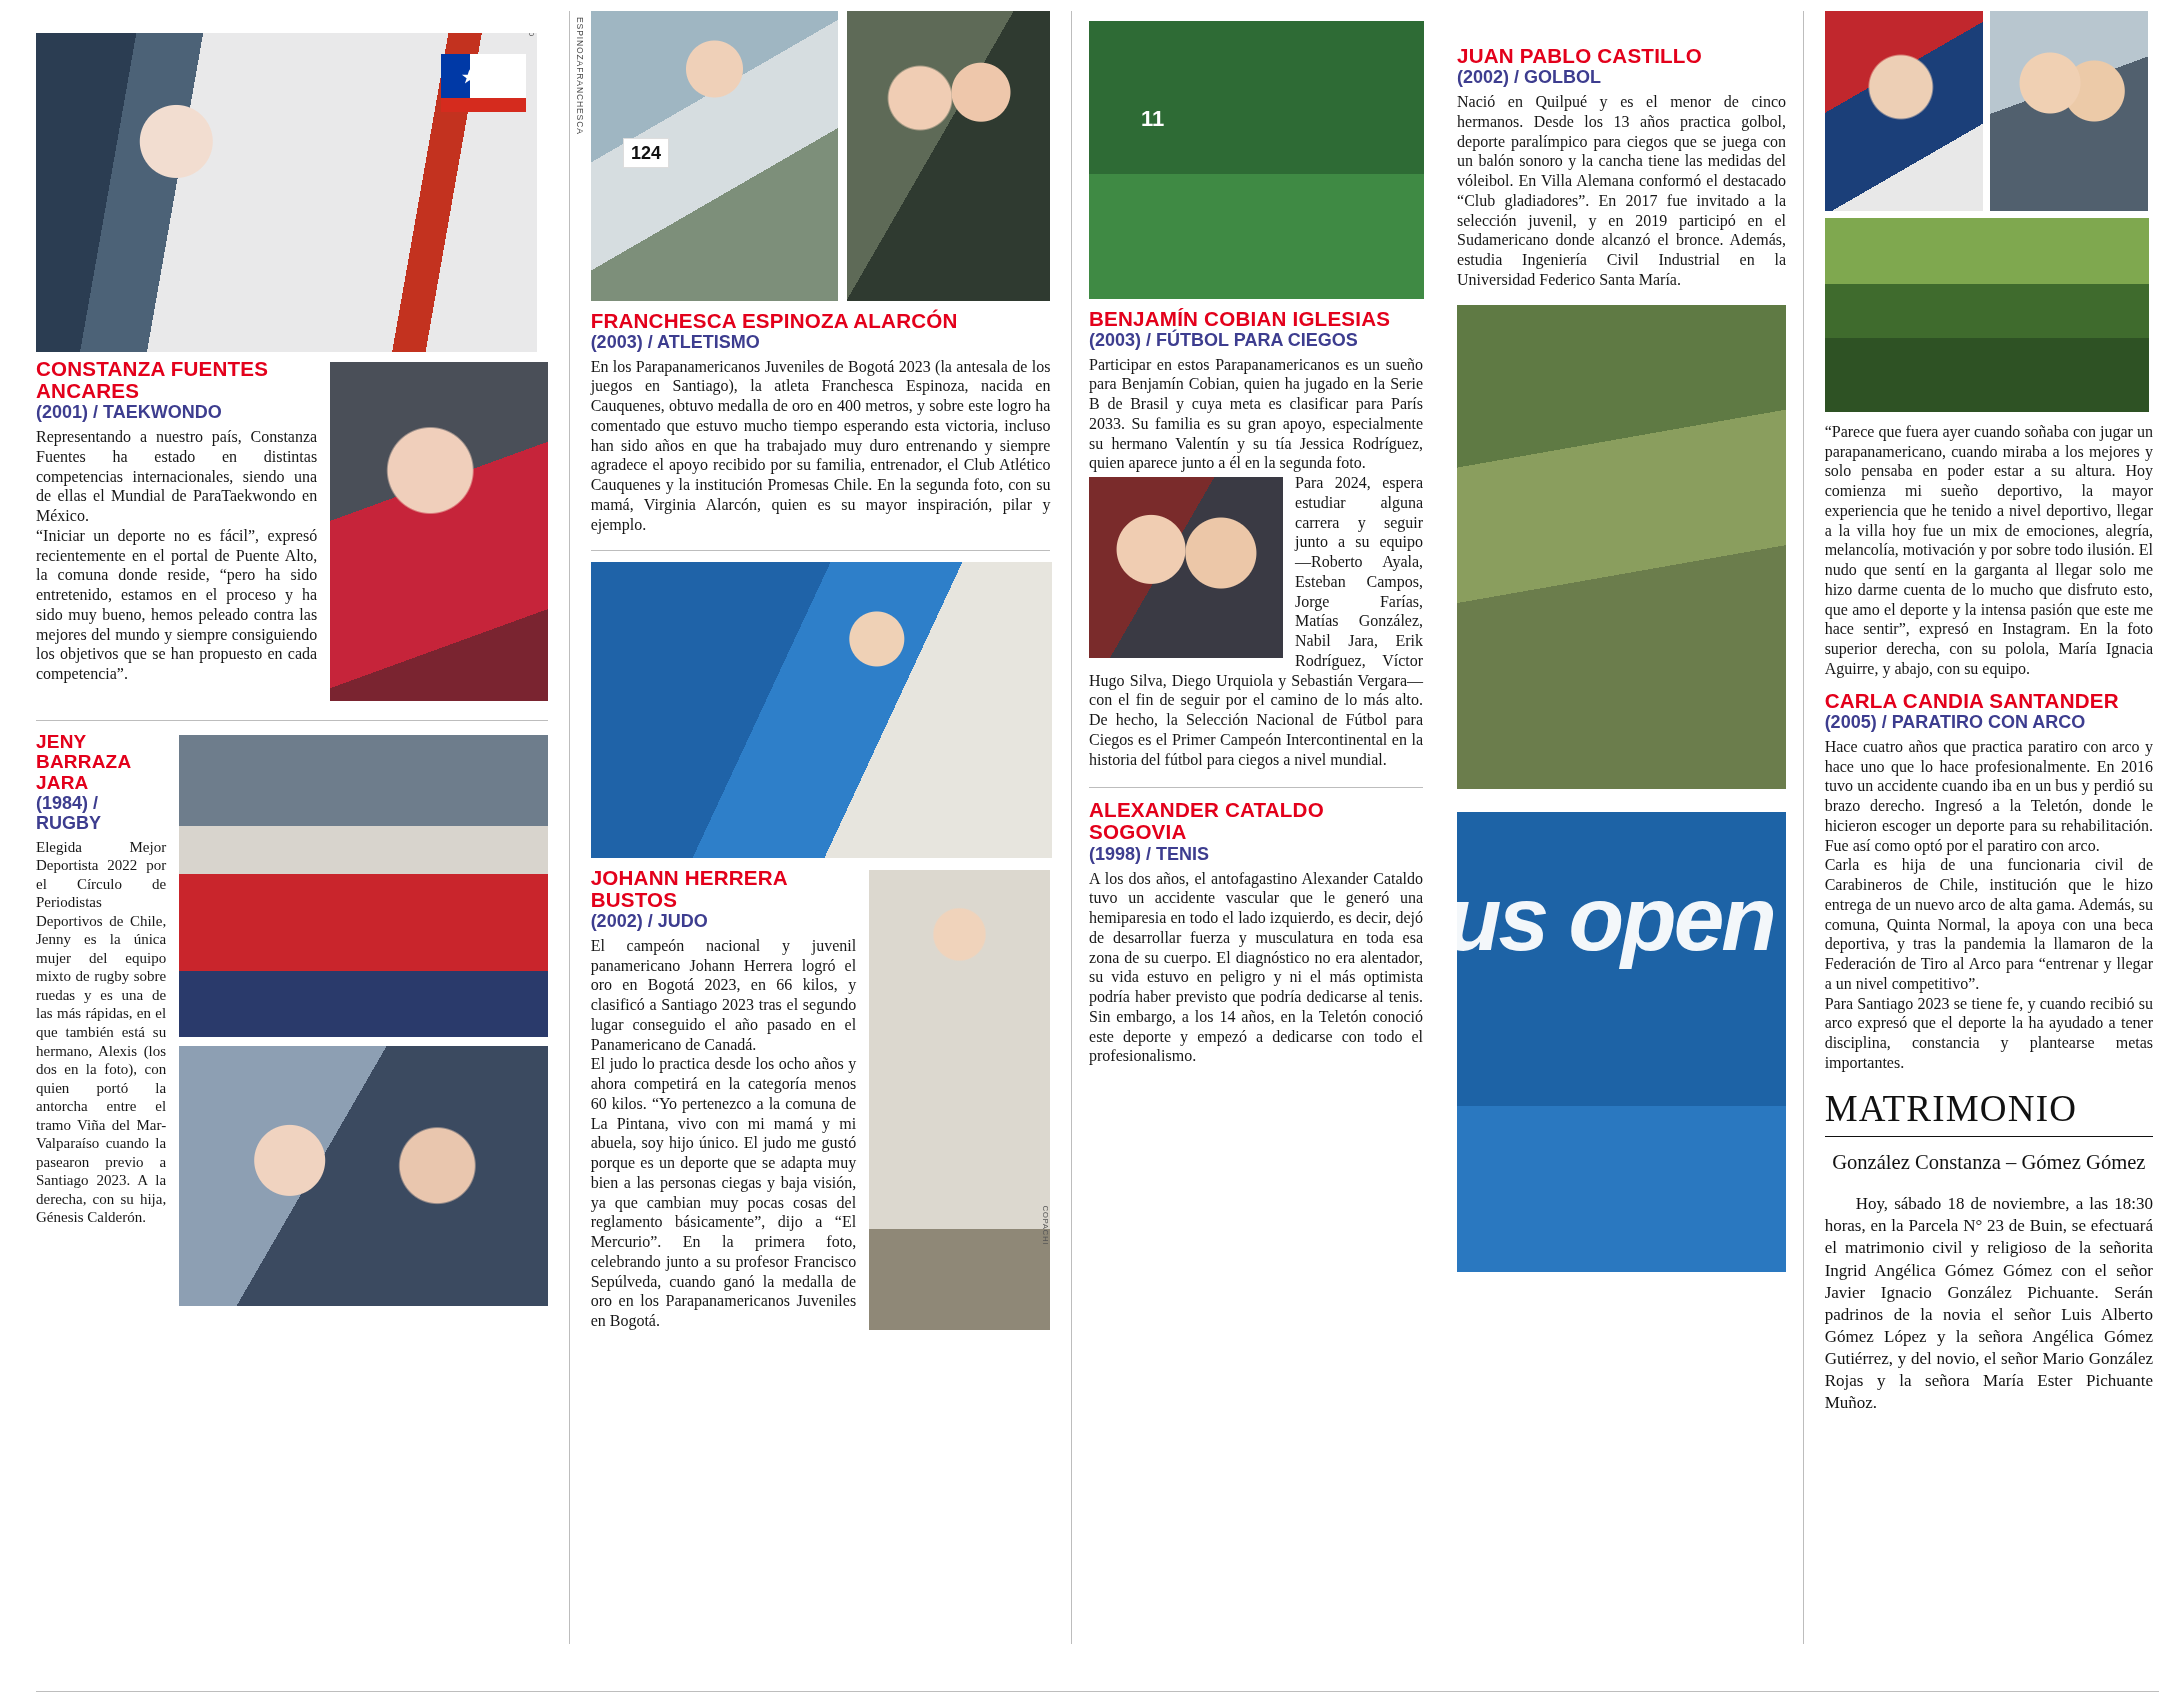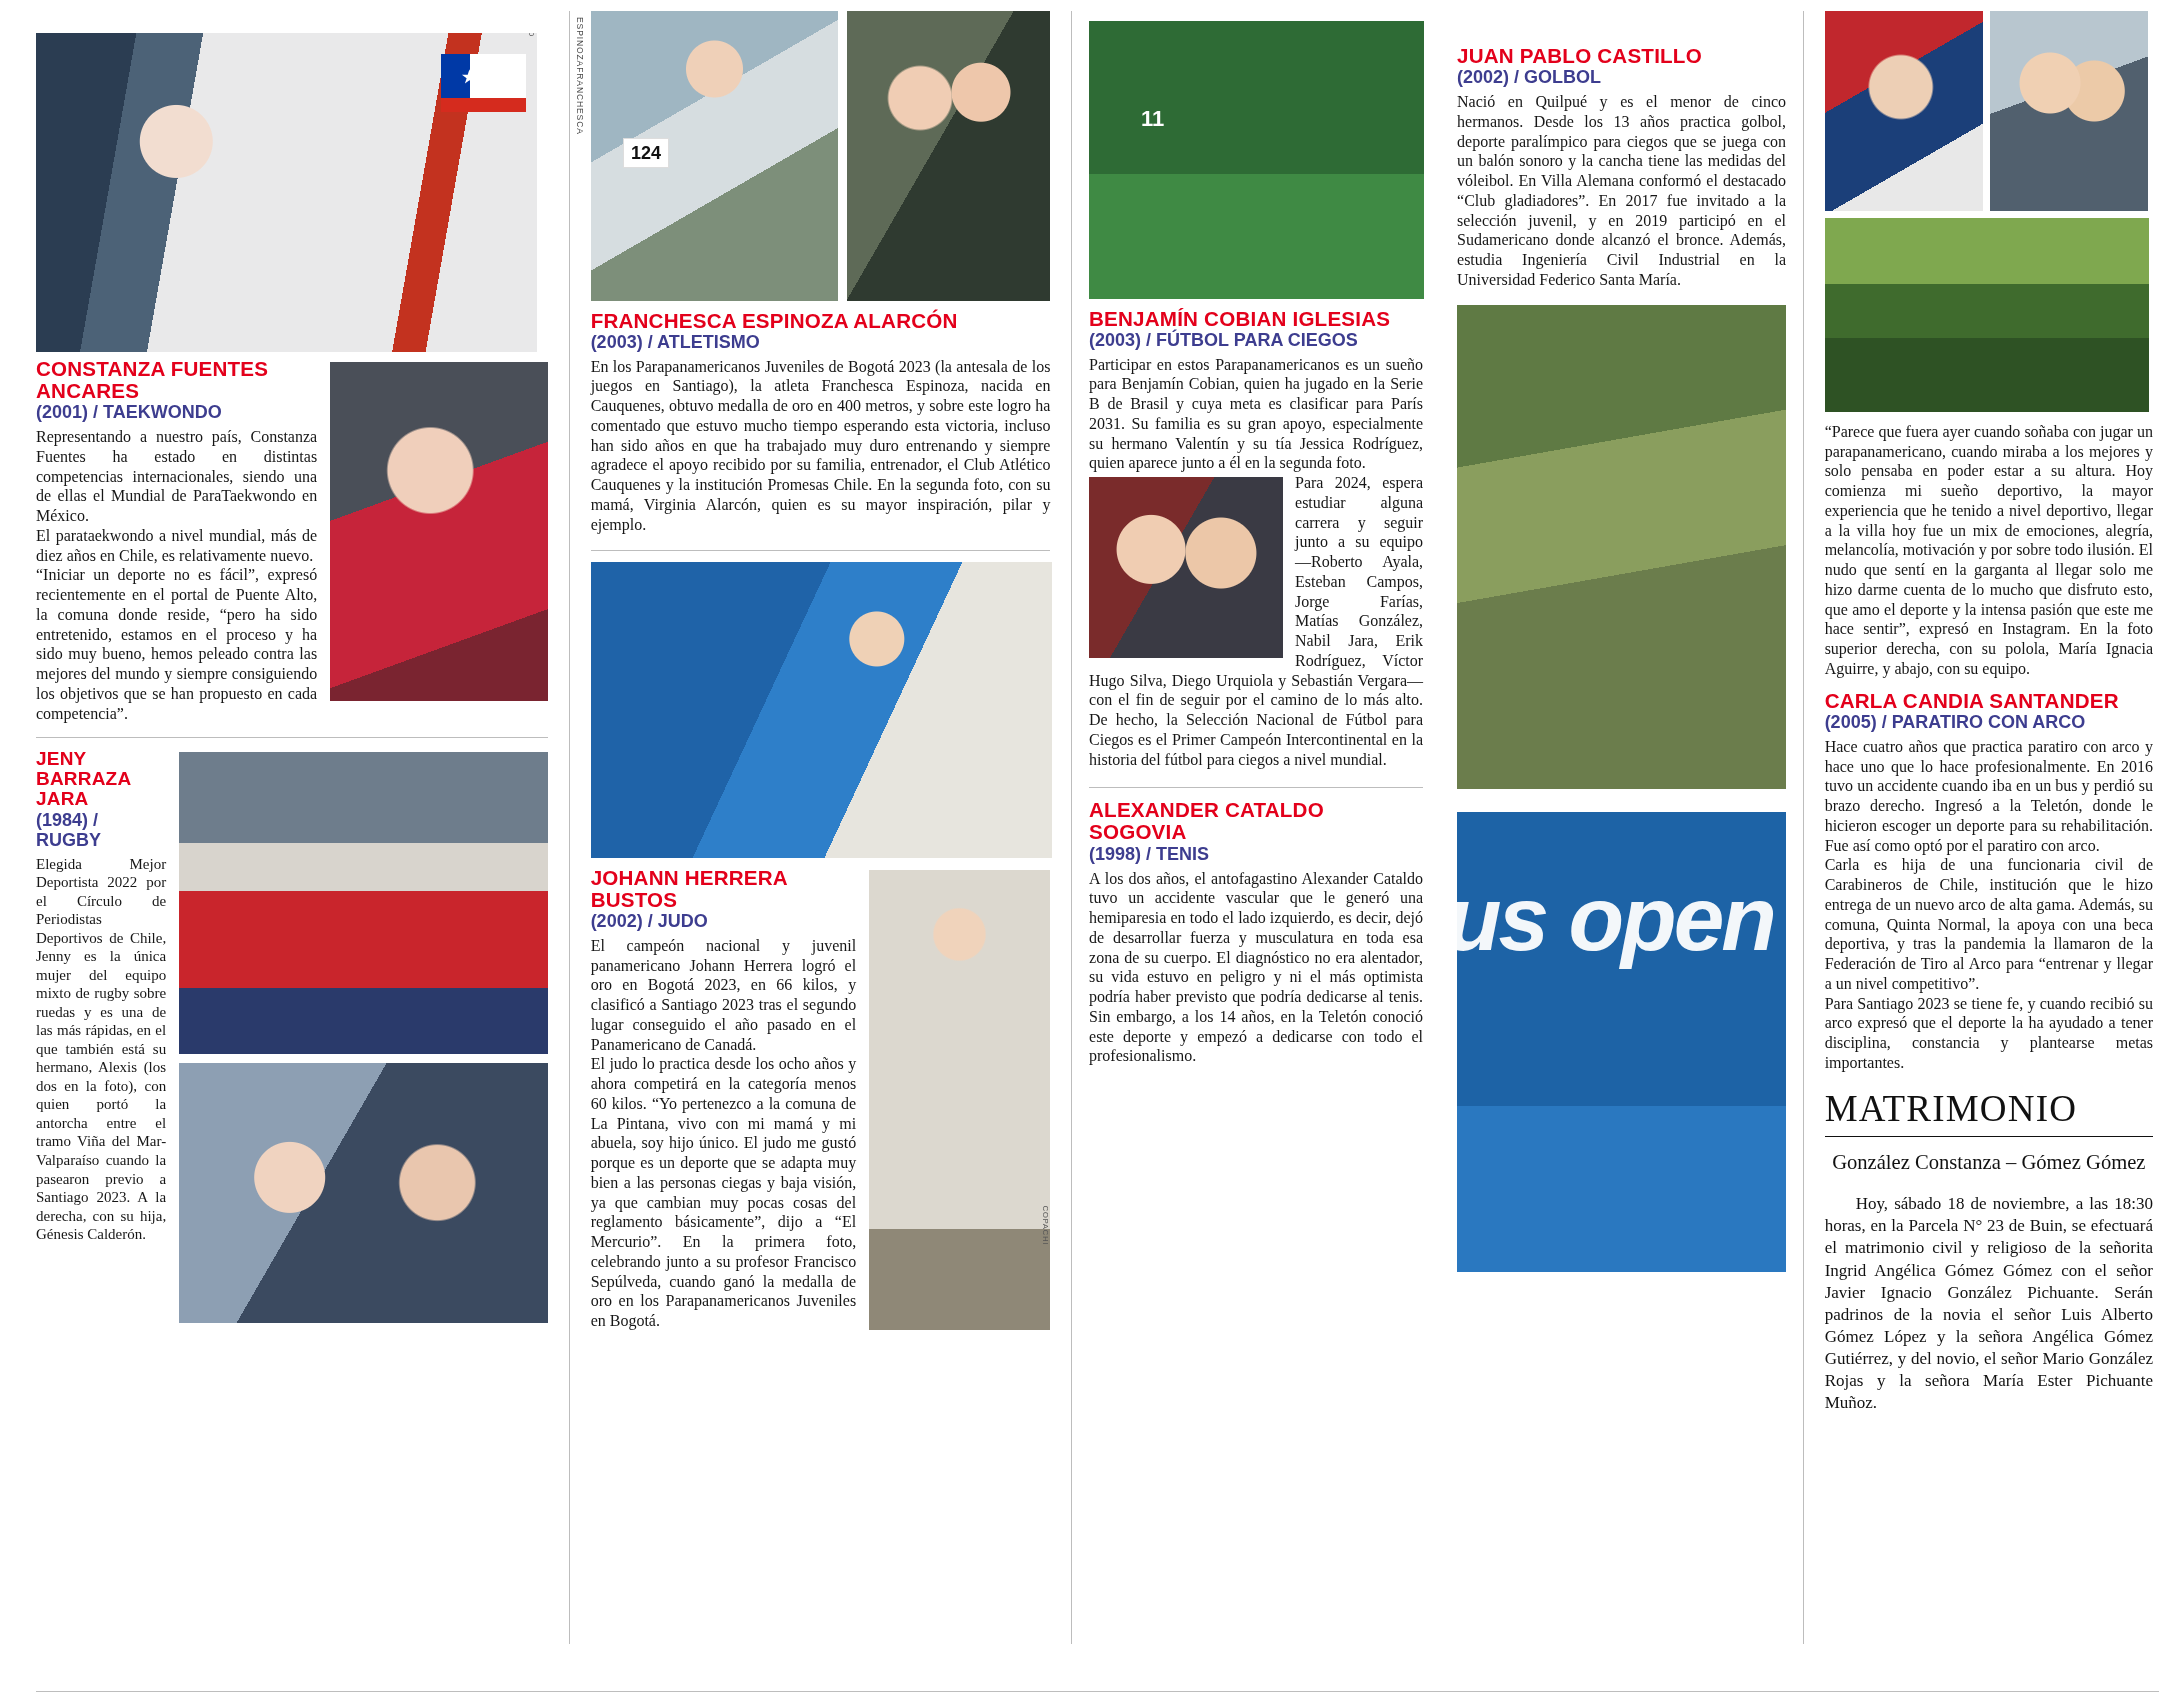--- a/index.html
+++ b/index.html
@@ -263,21 +263,20 @@
         <div class="flagbox"></div>
         <span class="vcredit">CONITKD</span>
       </div>
 
       <div class="entry">
         <div class="photo ph-selfie float-right" style="width:218px;height:339px;"></div>
         <div class="name">CONSTANZA FUENTES ANCARES</div>
         <div class="meta">(2001) / TAEKWONDO</div>
         <div class="body-text">
           <p>Representando a nuestro país, Constanza Fuentes ha estado en distintas competencias internacionales, siendo una de ellas el Mundial de ParaTaekwondo en México.</p>
-          <p>El parataekwondo a nivel mundial, más de diez años en Chile, es relativamente nuevo.</p>
           <p>“Iniciar un deporte no es fácil”, expresó recientemente en el portal de Puente Alto, la comuna donde reside, “pero ha sido entretenido, estamos en el proceso y ha sido muy bueno, hemos peleado contra las mejores del mundo y siempre consiguiendo los objetivos que se han propuesto en cada competencia”.</p>
         </div>
         <div class="clear"></div>
       </div>
 
       <div class="sep-h"></div>
 
       <div class="entry">
         <div class="float-right" style="width:369px;">
           <div class="photo ph-rugbyflag" style="width:369px;height:302px;"></div>
@@ -335,21 +334,21 @@
     <div class="col col3">
 
       <div class="photo ph-soccer" style="width:335px;height:278px;margin-top:0;">
         <div class="jersey-num">11</div>
       </div>
 
       <div class="entry" style="margin-top:8.5px;">
         <div class="name">BENJAMÍN COBIAN IGLESIAS</div>
         <div class="meta">(2003) / FÚTBOL PARA CIEGOS</div>
         <div class="body-text">
-          <p>Participar en estos Parapanamericanos es un sueño para Benjamín Cobian, quien ha jugado en la Serie B de Brasil y cuya meta es clasificar para París 2031. Su familia es su gran apoyo, especialmente su hermano Valentín y su tía Jessica Rodríguez, quien aparece junto a él en la segunda foto.</p>
+          <p>Participar en estos Parapanamericanos es un sueño para Benjamín Cobian, quien ha jugado en la Serie B de Brasil y cuya meta es clasificar para París 2033. Su familia es su gran apoyo, especialmente su hermano Valentín y su tía Jessica Rodríguez, quien aparece junto a él en la segunda foto.</p>
         </div>
         <div class="float-left" style="width:194px;">
           <div class="photo ph-couple" style="width:194px;height:181px;"></div>
         </div>
         <div class="body-text">
           <p>Para 2024, espera estudiar alguna carrera y seguir junto a su equipo —Roberto Ayala, Esteban Campos, Jorge Farías, Matías González, Nabil Jara, Erik Rodríguez, Víctor Hugo Silva, Diego Urquiola y Sebastián Vergara— con el fin de seguir por el camino de lo más alto. De hecho, la Selección Nacional de Fútbol para Ciegos es el Primer Campeón Intercontinental en la historia del fútbol para ciegos a nivel mundial.</p>
         </div>
         <div class="clear"></div>
       </div>
 

